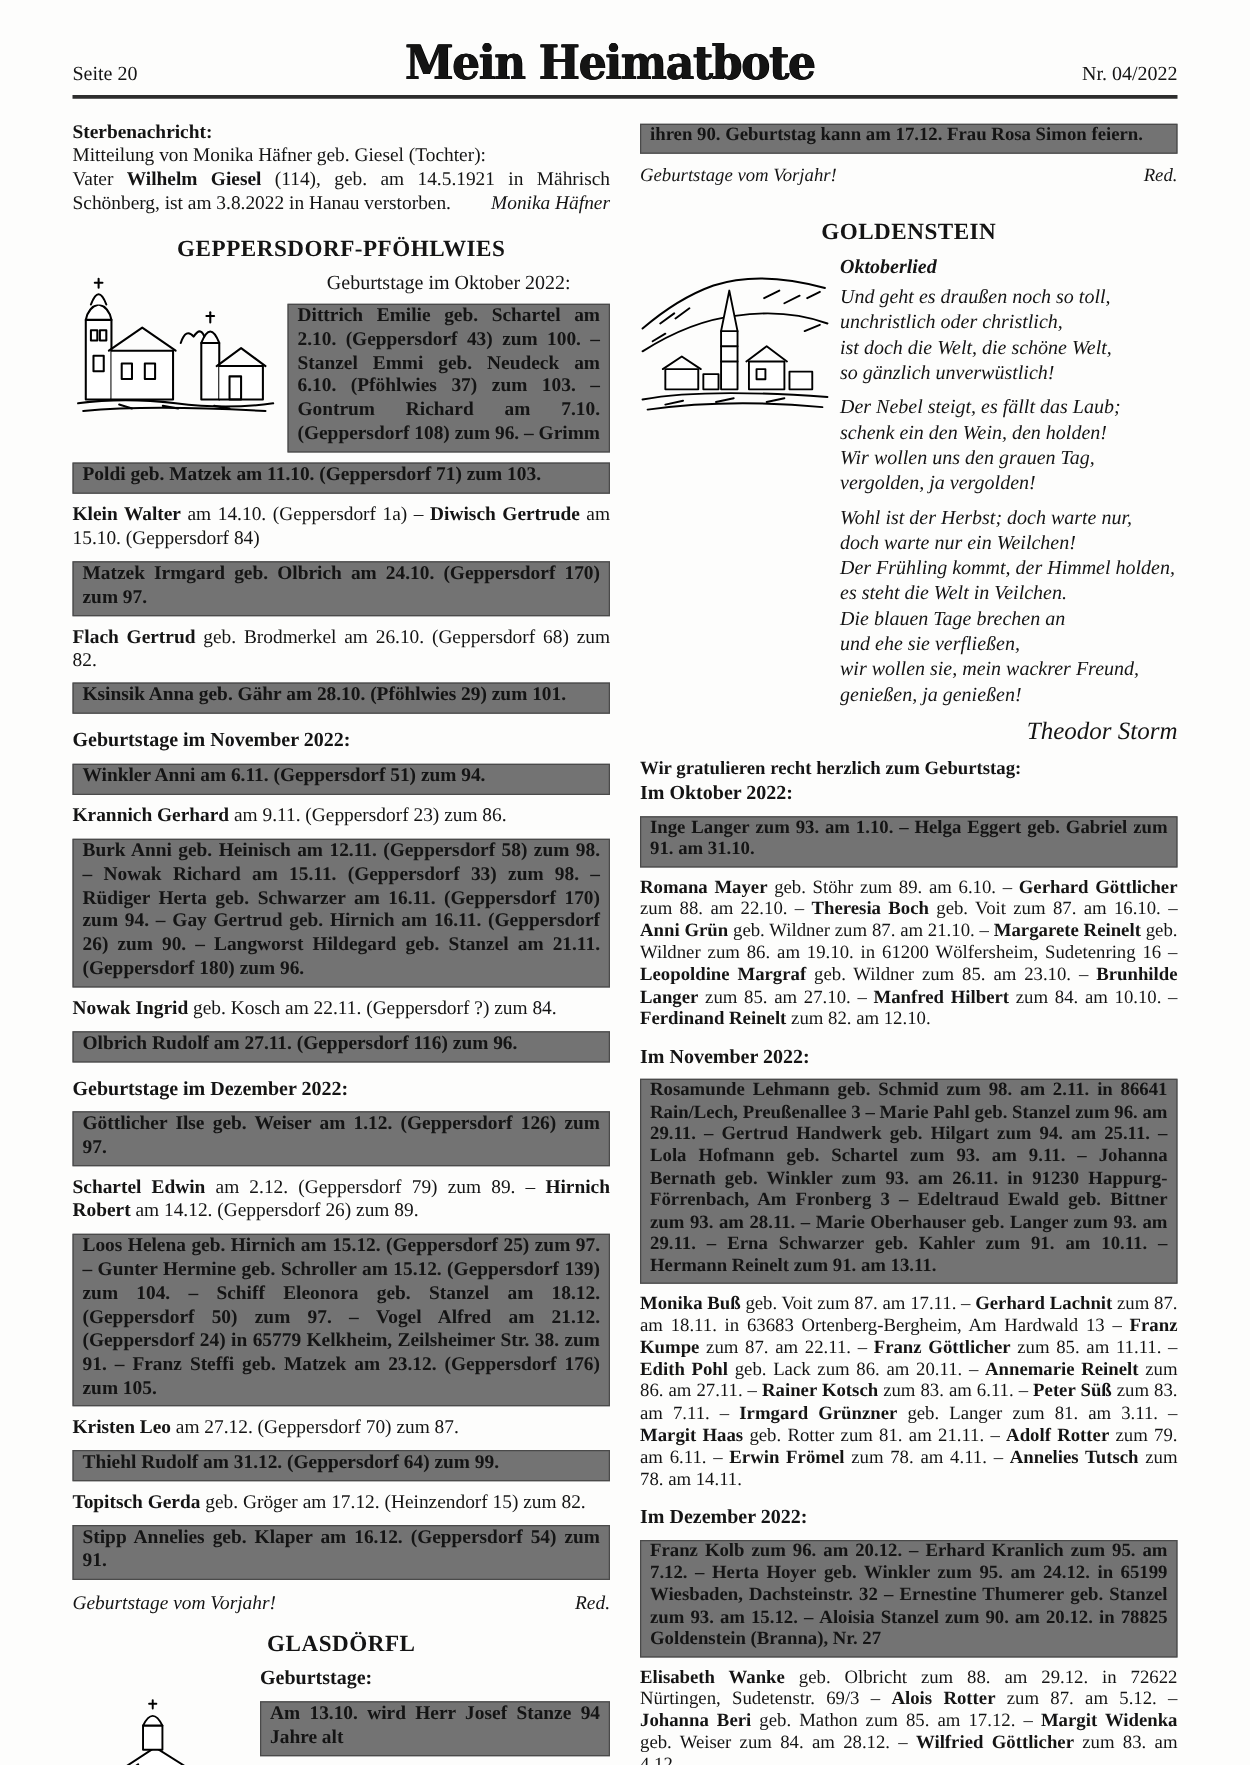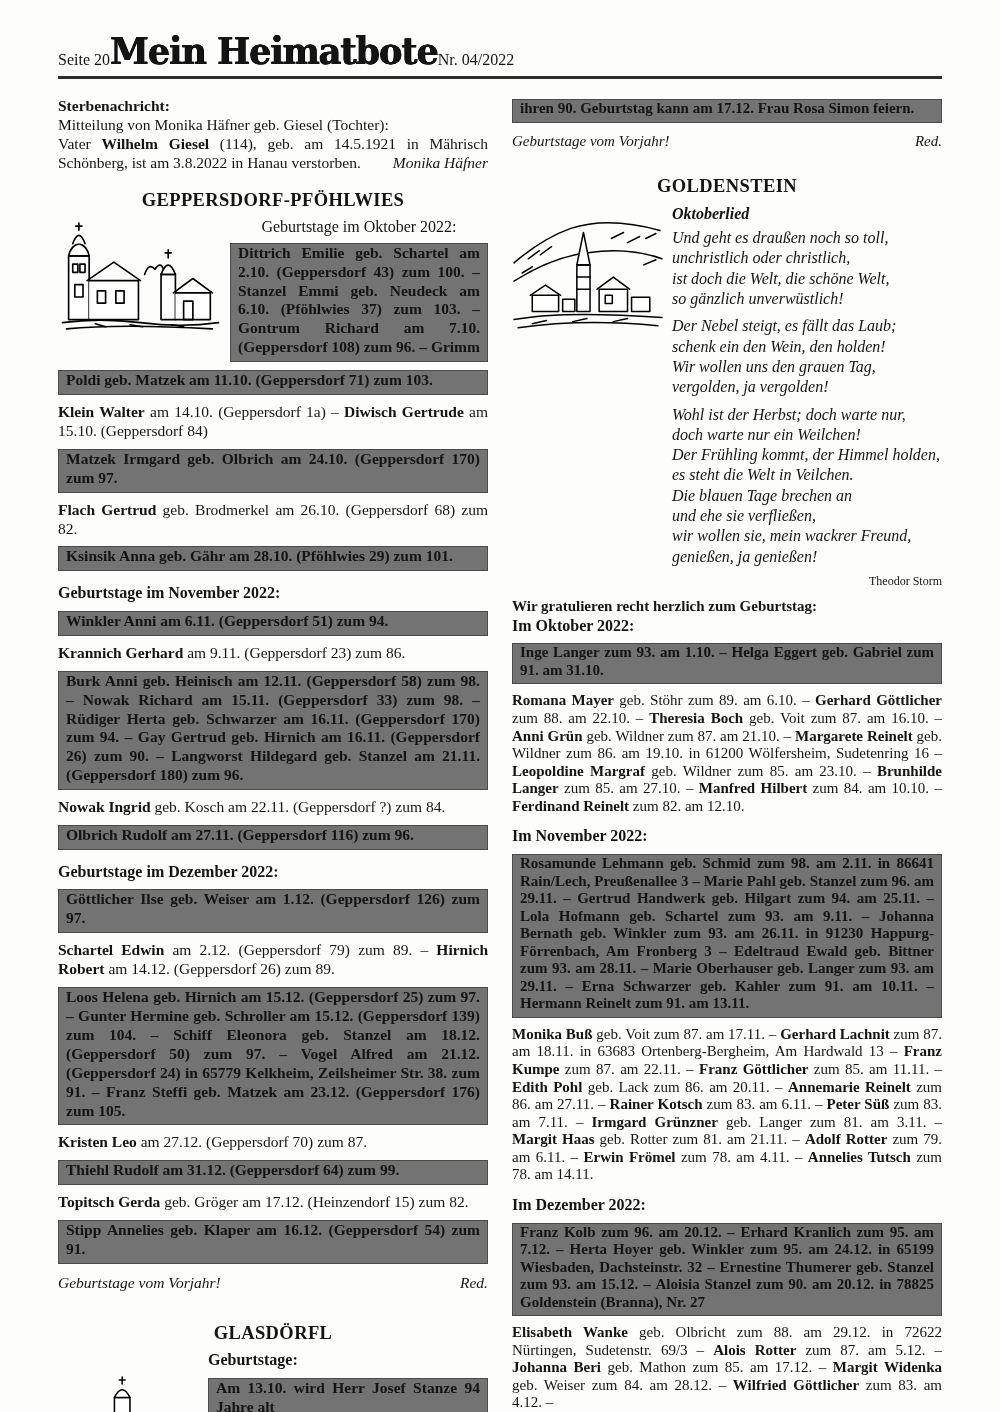--- a/index.html
+++ b/index.html
@@ -1,22 +1,22 @@
 <!DOCTYPE html>
 <html lang="de"><head>
 <meta charset="utf-8">
 <style>
   html,body{margin:0;padding:0;background:#888;}
   .page{
     position:relative;width:1000px;height:1412px;margin:0 auto;background:#fdfdfc;
     color:#141414;font-family:"Liberation Serif","DejaVu Serif",serif;overflow:hidden;
   }
   
-  .hdr{display:flex;align-items:flex-end;
-       padding:30px 58px 0 58px;}
+  .hdr{display:flex;align-items:flex-end;justify-content:space-between;
+       padding:30px 58px 0 58px;gap:36px;}
   .hdr-side{font-size:16px;padding-bottom:2px;}
   .masthead{font-family:"DejaVu Serif","Liberation Serif",serif;font-weight:700;
        font-size:35px;letter-spacing:-1px;transform:scaleY(1.08);
        text-shadow:0.6px 0 #000, -0.3px 0 #000;white-space:nowrap;}
   .rule{height:3px;background:#2d2d2d;margin:5px 58px 0 58px;}
   
   .cols{display:flex;gap:24px;padding:16px 58px 0 58px;}
   .col{flex:1;min-width:0;}
   .col-left{font-size:15.5px;line-height:1.22;}
   .col-right{font-size:15px;line-height:1.17;}
@@ -37,21 +37,21 @@
   .gep-sub{font-size:16px;font-weight:normal;text-align:center;margin:0 0 6px 172px;}
   .glas-wrap{position:relative;min-height:150px;}
   .glas-img{position:absolute;left:6px;top:26px;width:128px;}
   .glas-ind{margin-left:150px;}
   .glas-sub{font-size:16px;font-weight:bold;margin:4px 0 6px 150px;}
   .gold-wrap{position:relative;}
   .gold-img{position:absolute;left:0;top:8px;width:152px;}
   .poem{margin-left:160px;font-style:italic;font-size:16px;line-height:1.27;}
   .poem-title{font-weight:bold;margin-bottom:4px;}
   .stanza{margin-bottom:7px;}
-  .poem-author{text-align:right;font-size:12px;margin:2px 0 8px 0;}
+  .poem-author{text-align:right;font-style:italic;font-size:20px;margin:2px 0 8px 0;}
   .congrats{font-weight:bold;margin:10px 0 0 0;}
   .congrats2{font-weight:bold;margin:1px 0 8px 0;font-size:16px;}
 </style>
 </head>
 <body>
 
 <div class="page">
 
   <header class="hdr">
     <span class="hdr-side">Seite 20</span>
@@ -128,21 +128,21 @@
         <p class="entry"><b>Topitsch Gerda</b> geb. Gröger am 17.12. (Heinzendorf 15) zum 82.</p>
         <p class="entry boxed"><b>Stipp Annelies</b> geb. Klaper am 16.12. (Geppersdorf 54) zum 91.</p>
 
         <div class="vorjahr">
           <span>Geburtstage vom Vorjahr!</span>
           <span>Red.</span>
         </div>
       </section>
 
       <section>
-        <h2 class="sec-title" style="margin-top:29px">GLASDÖRFL</h2>
+        <h2 class="sec-title" style="margin-top:12px">GLASDÖRFL</h2>
         <div class="glas-wrap">
           <div class="illus glas-img">
             <svg viewBox="0 0 132 140" width="128" height="136">
               <g stroke="#000" fill="none" stroke-width="1.6" stroke-linejoin="round" stroke-linecap="round">
                 <path d="M10 74 L62 40 L116 74" fill="#fff"></path>
                 <path d="M18 74 h92 v50 h-92 z" fill="#fff"></path>
                 <rect x="52" y="22" width="16" height="20" fill="#fff"></rect>
                 <path d="M52 22 Q60 6 68 22 Z" fill="#fff"></path>
                 <line x1="60" y1="1" x2="60" y2="8"></line>
                   <line x1="57" y1="4" x2="63" y2="4"></line>

